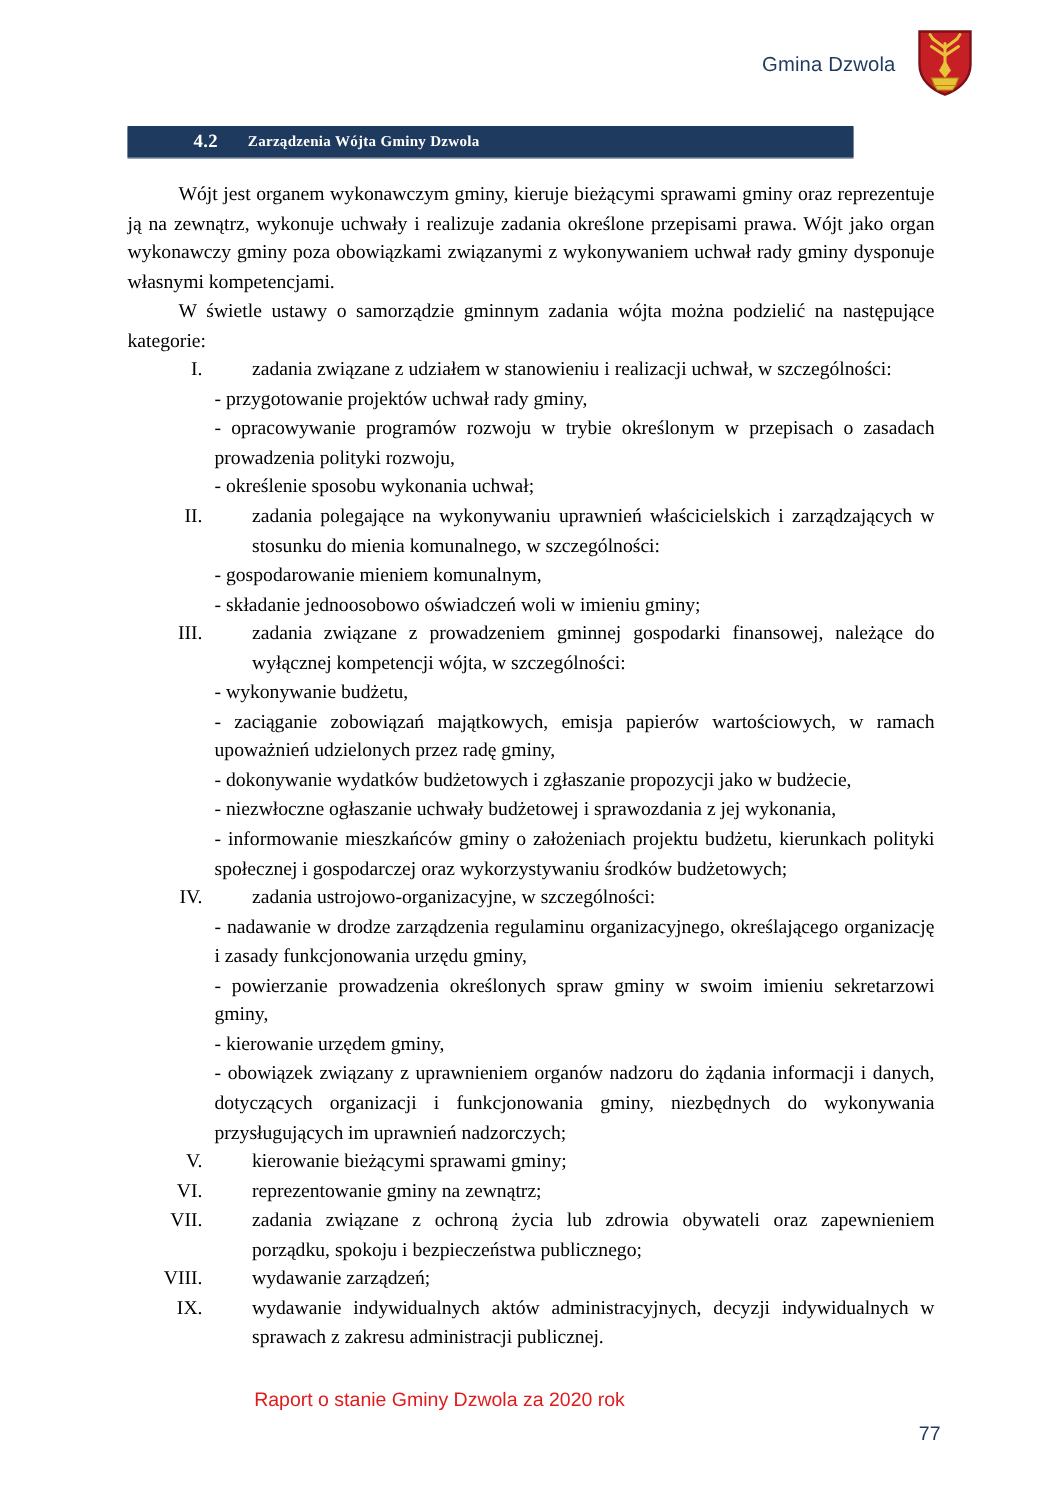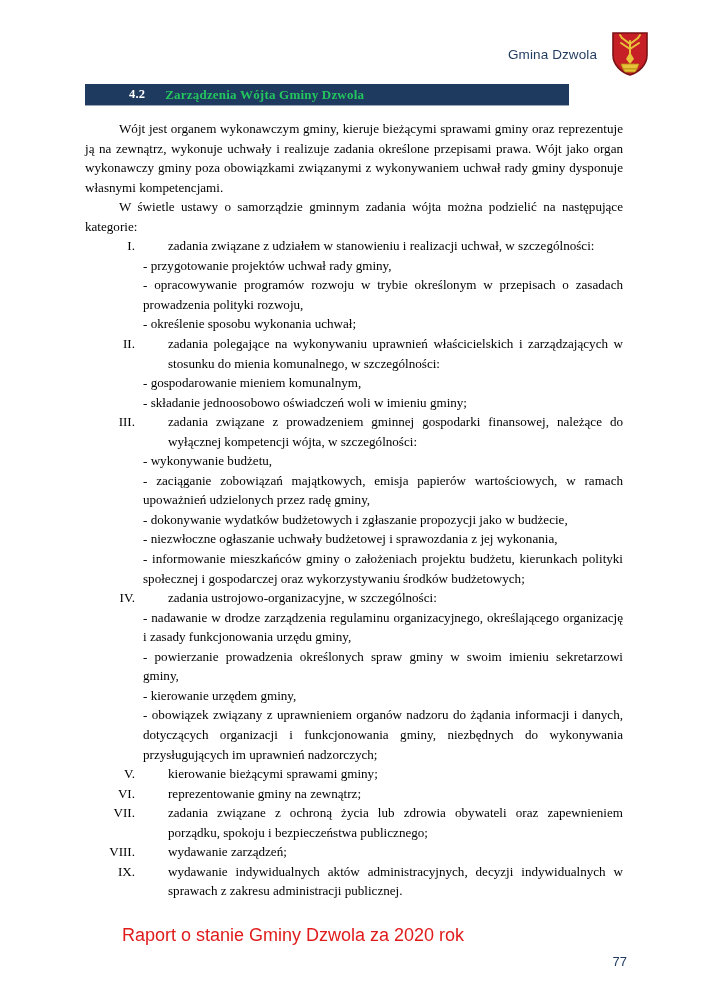--- a/index.html
+++ b/index.html
@@ -18,21 +18,21 @@
   .page {
     position: relative;
     width: 707px;
     height: 1000px;
     box-sizing: border-box;
   }
 
   
   .doc-header {
     position: absolute;
-    top: 28px;
+    top: 16px;
     left: 0;
     width: 707px;
     height: 52px;
     display: flex;
     align-items: center;
     justify-content: flex-end;
     padding-right: 58px;
     box-sizing: border-box;
   }
   .header-title {
@@ -63,23 +63,23 @@
     box-sizing: border-box;
   }
   .section-num {
     color: #ffffff;
     font-weight: bold;
     font-size: 12.5px;
     margin-left: 44px;
     letter-spacing: 0.2px;
   }
   .section-title {
-    color: #22c55e;
+    color: #ffffff;
     font-weight: bold;
-    font-size: 13px;
+    font-size: 10px;
     margin-left: 20px;
     letter-spacing: 0.2px;
     white-space: nowrap;
   }
 
   
   .content {
     position: absolute;
     top: 119px;
     left: 85px;
@@ -135,21 +135,21 @@
   
   .footer {
     position: absolute;
     left: 0;
     top: 925px;
     width: 707px;
     box-sizing: border-box;
   }
   .footer-note {
     font-family: "Liberation Sans", "DejaVu Sans", sans-serif;
-    font-size: 18px;
+    font-size: 13px;
     color: #e01b1b;
     text-align: center;
     width: 570px;
     padding-left: 16px;
     box-sizing: border-box;
   }
   .footer-page {
     font-family: "Liberation Sans", "DejaVu Sans", sans-serif;
     font-size: 13px;
     color: #1f3a5f;

